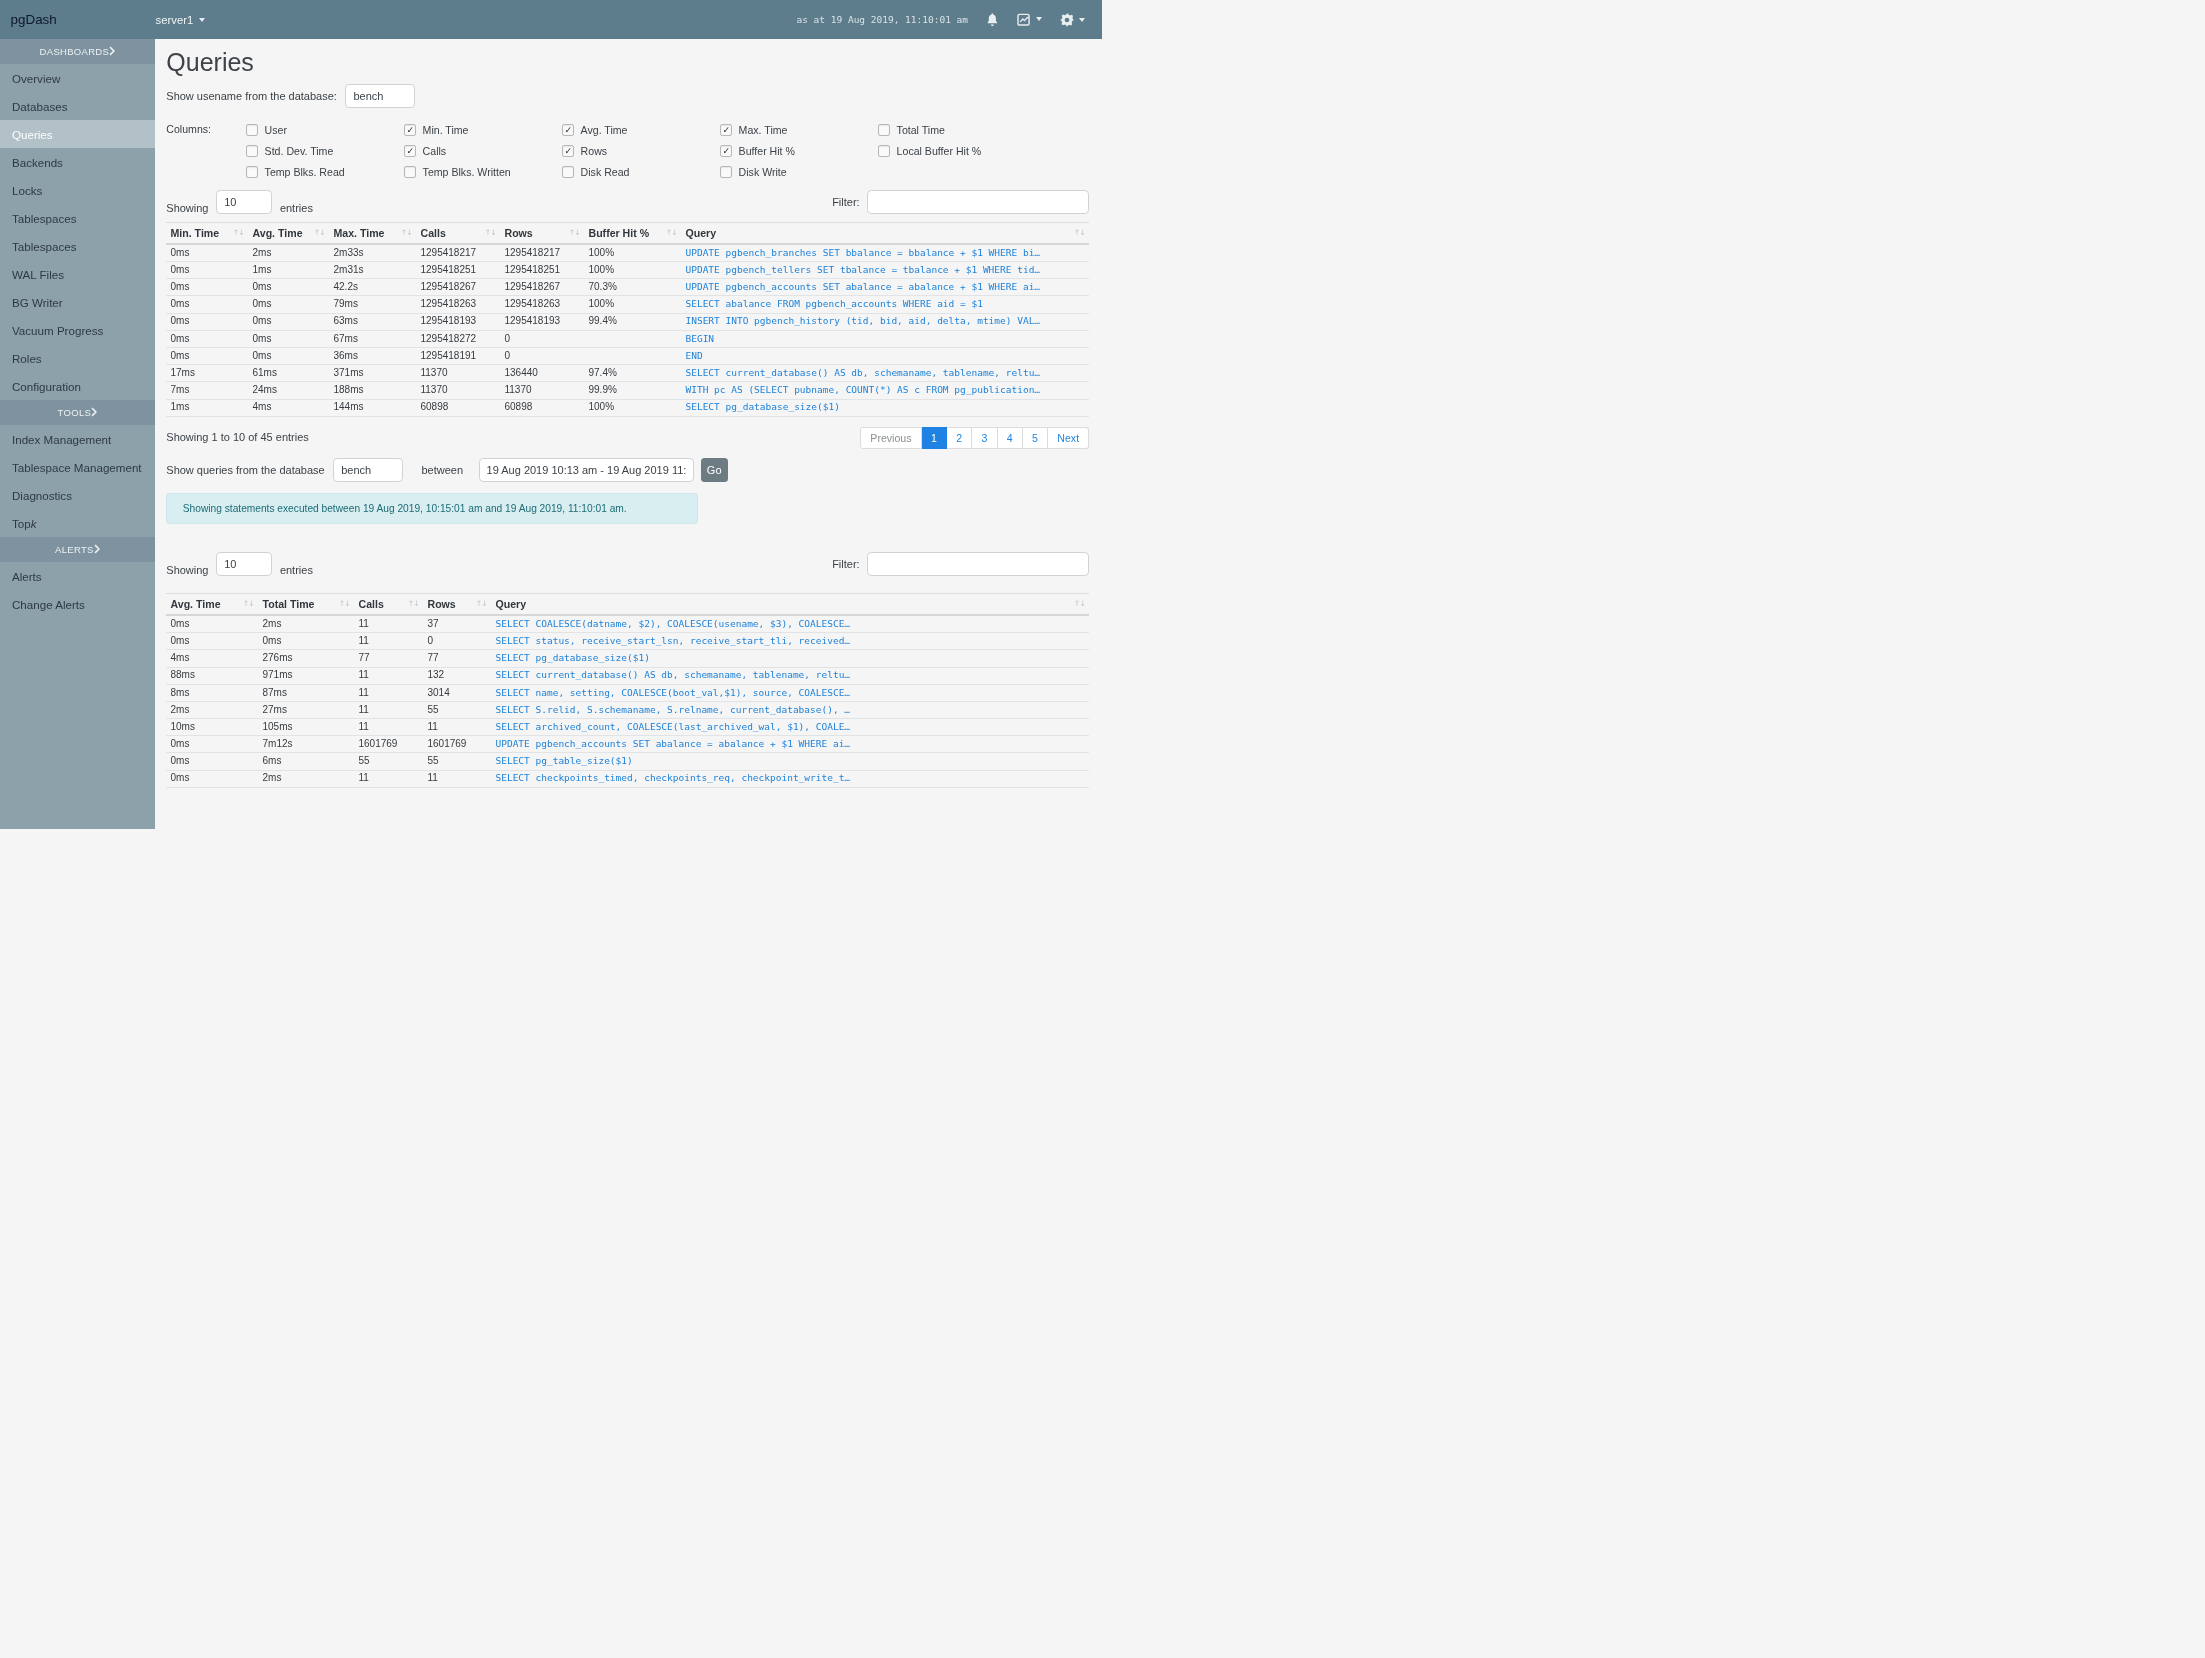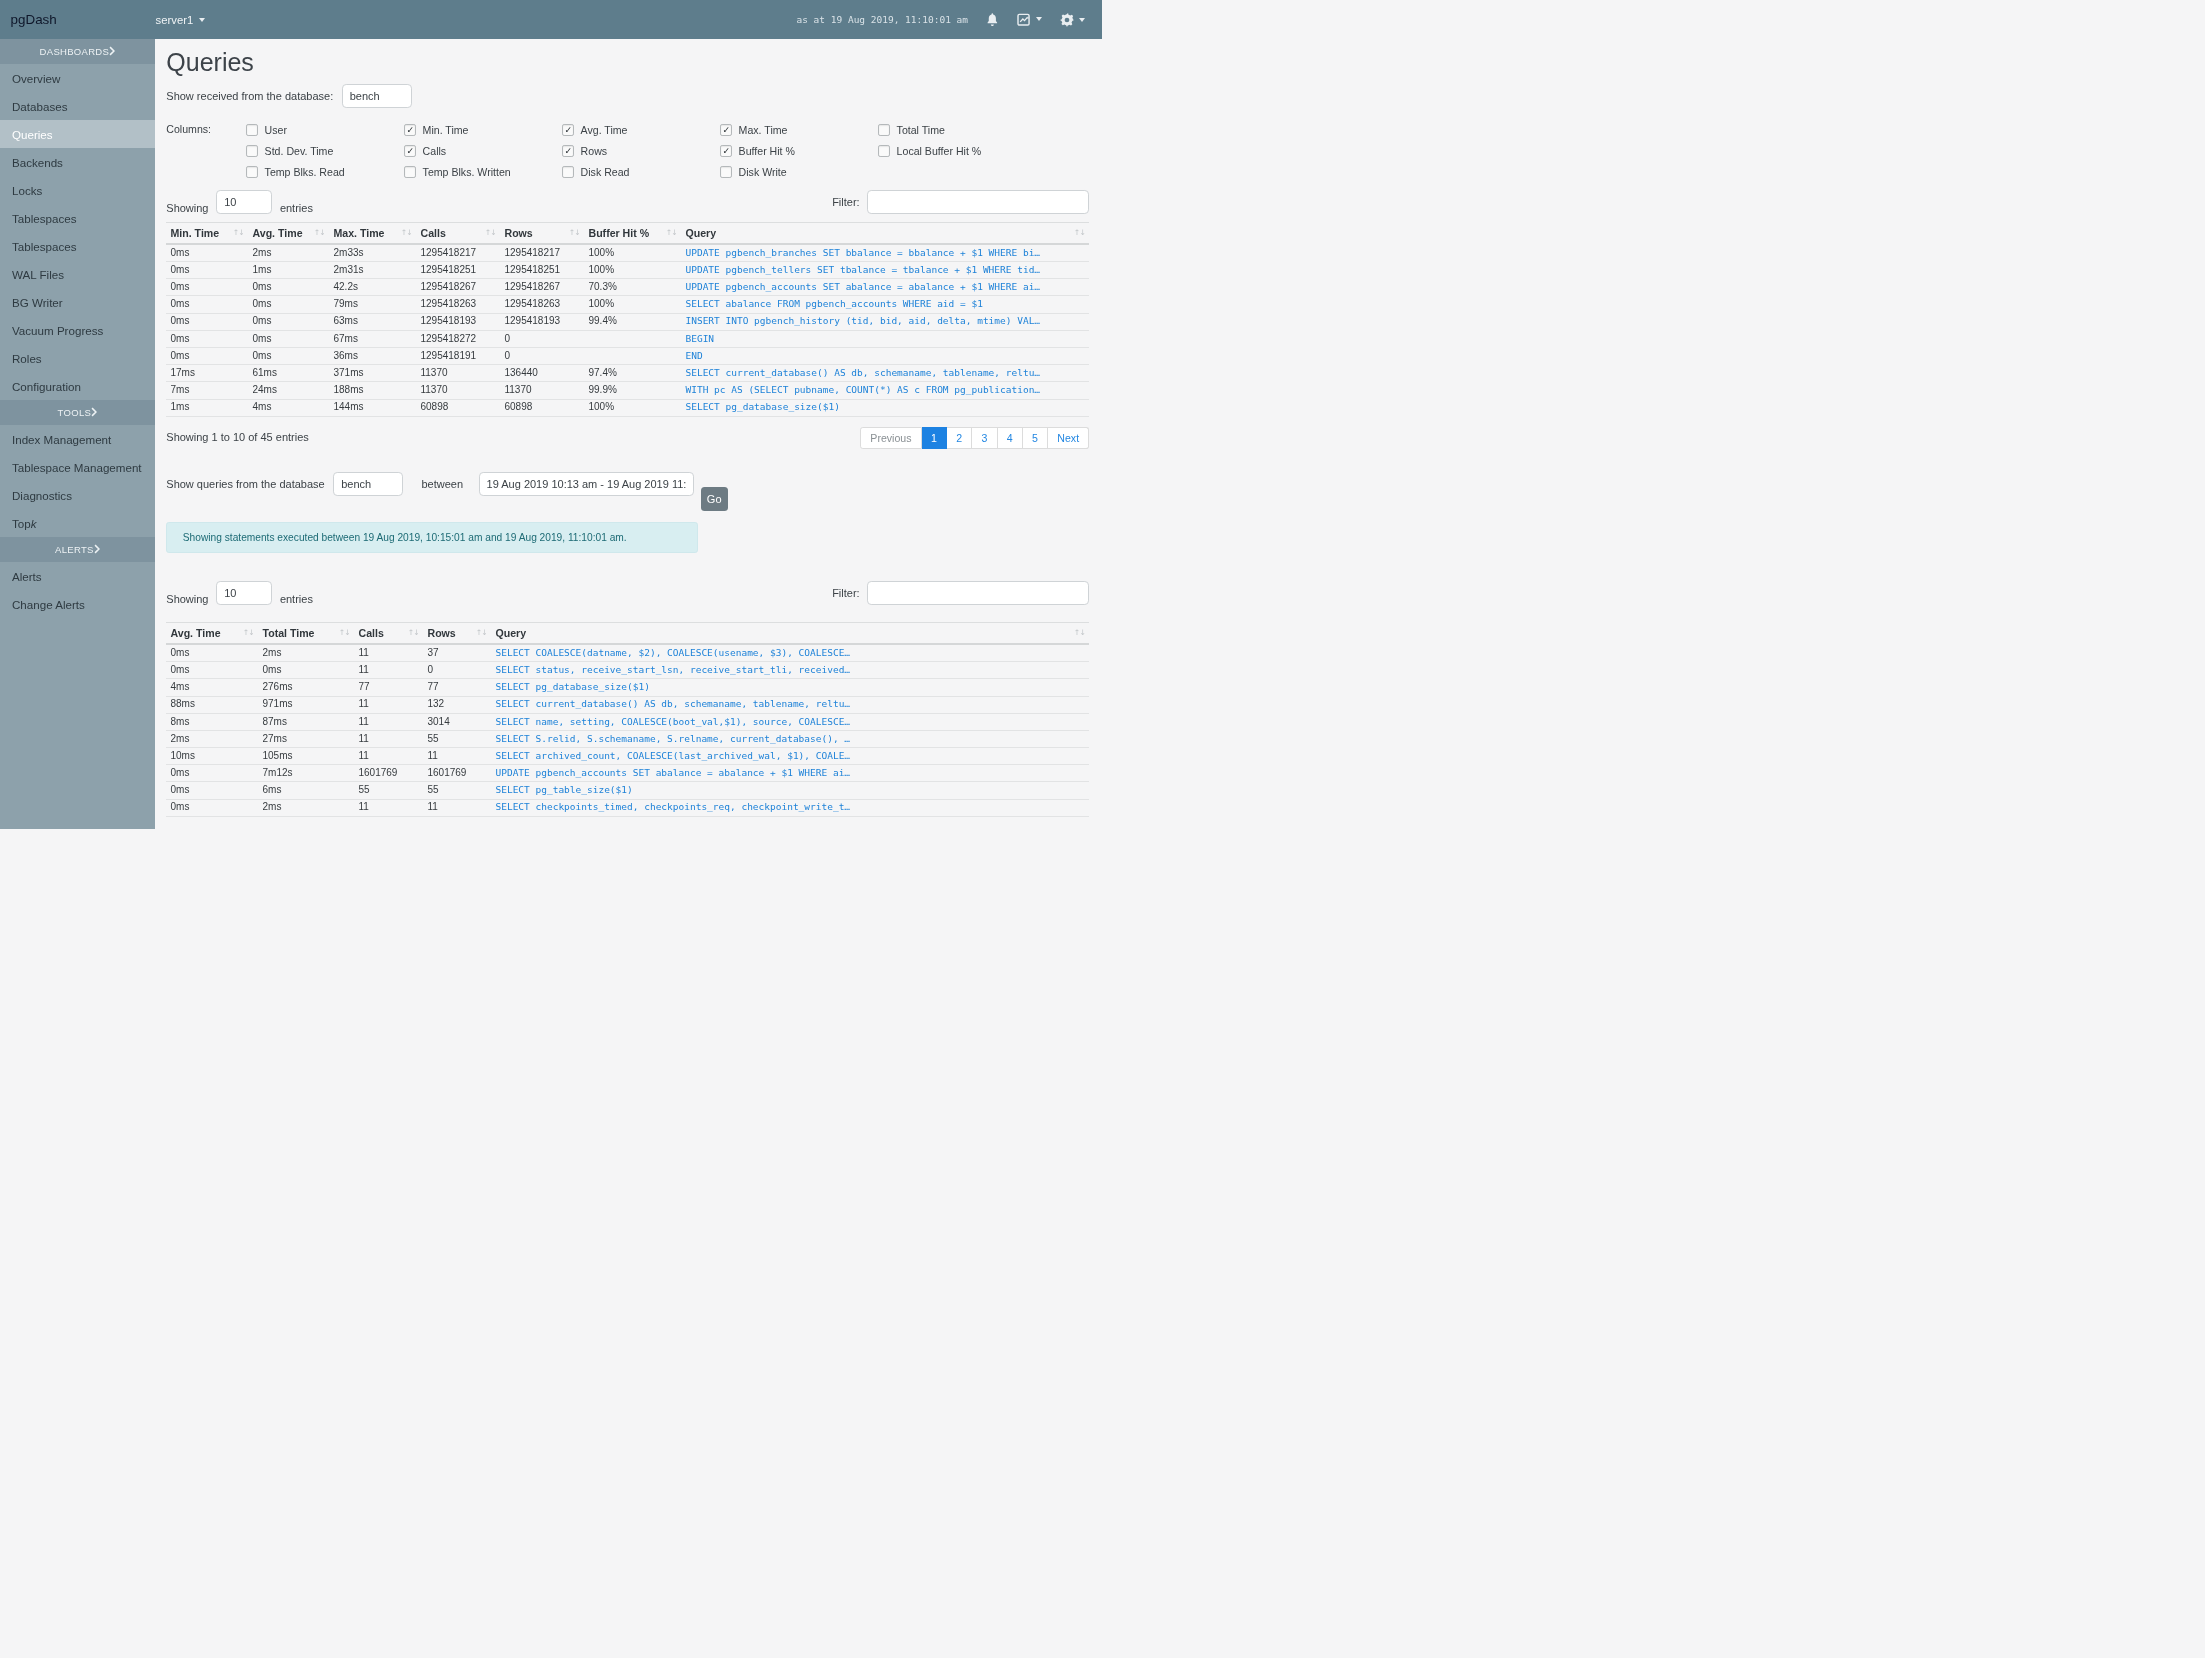--- a/index.html
+++ b/index.html
@@ -31,21 +31,21 @@
   
   .content { padding:8.5px 12.7px 0 11.3px; overflow:hidden; position:relative; }
   h1 { margin:0; font-size:25px; line-height:28px; font-weight:400; color:#3d4349; }
   .h1-second { margin-top:18.3px; }
 
   .db-row { display:flex; align-items:center; margin-top:8.5px; font-size:11px; color:#3c4247; }
   input.txt { height:24px; border:0.7px solid #cfd3d6; border-radius:4.2px; background:#fff; font-size:11px; color:#3c4247; padding:0 7px; font-family:"Liberation Sans",sans-serif; outline:none; }
   .bench-input { width:70px; margin-left:8.5px; }
   .between-label { margin-left:18.3px; }
   .range-input { width:215px; margin-left:15.5px; text-align:center; font-size:10.6px; }
-  .go-btn { margin-left:7px; height:24px; min-width:26px; padding:0 6.3px; background:#6d7b83; border:none; border-radius:3.5px; color:#fff; font-size:11px; font-family:"Liberation Sans",sans-serif; cursor:pointer;margin-top:29px; }
+  .go-btn { margin-left:7px; height:24px; min-width:26px; padding:0 6.3px; background:#6d7b83; border:none; border-radius:3.5px; color:#fff; font-size:11px; font-family:"Liberation Sans",sans-serif; cursor:pointer; }
 
   .columns-row { display:flex; margin-top:14px; font-size:10.6px; color:#3c4247; }
   .columns-label { width:80px; padding-top:1.4px; }
   .check-col { width:158px; display:flex; flex-direction:column; gap:5.6px; }
   .check-item { display:flex; align-items:center; gap:6.3px; height:15.5px; }
   .checkbox { width:12px; height:12px; border:0.7px solid #b4b8ba; border-radius:2.1px; background:#fafafa; box-shadow:inset 0 0.7px 1.4px rgba(0,0,0,.10); display:flex; align-items:center; justify-content:center; font-family:"DejaVu Sans",sans-serif; font-size:9.2px; font-weight:bold; color:#2d3236; cursor:pointer; }
 
   .show-row { display:flex; align-items:flex-end; margin-top:10px; font-size:11px; color:#3c4247; }
   .entries-input { width:56px; margin:0 7.7px; }
   .filter-group { margin-left:auto; display:flex; align-items:center; gap:7.7px; }
@@ -147,21 +147,21 @@
       </div>
       <div class="side-item">Alerts</div>
       <div class="side-item">Change Alerts</div>
     </aside>
 
   <main class="content">
 
     <h1>Queries</h1>
 
     <div class="db-row">
-      <span>Show received from the database:</span>
+      <span>Show usename from the database:</span>
       <input class="txt bench-input" value="bench" style="">
     </div>
 
     <div class="columns-row">
       <div class="columns-label">Columns:</div>
       <div id="check-cols" style="display:flex">
           <div class="check-col">
             <label class="check-item">
               <span class="checkbox"></span>
               <span>User</span>

